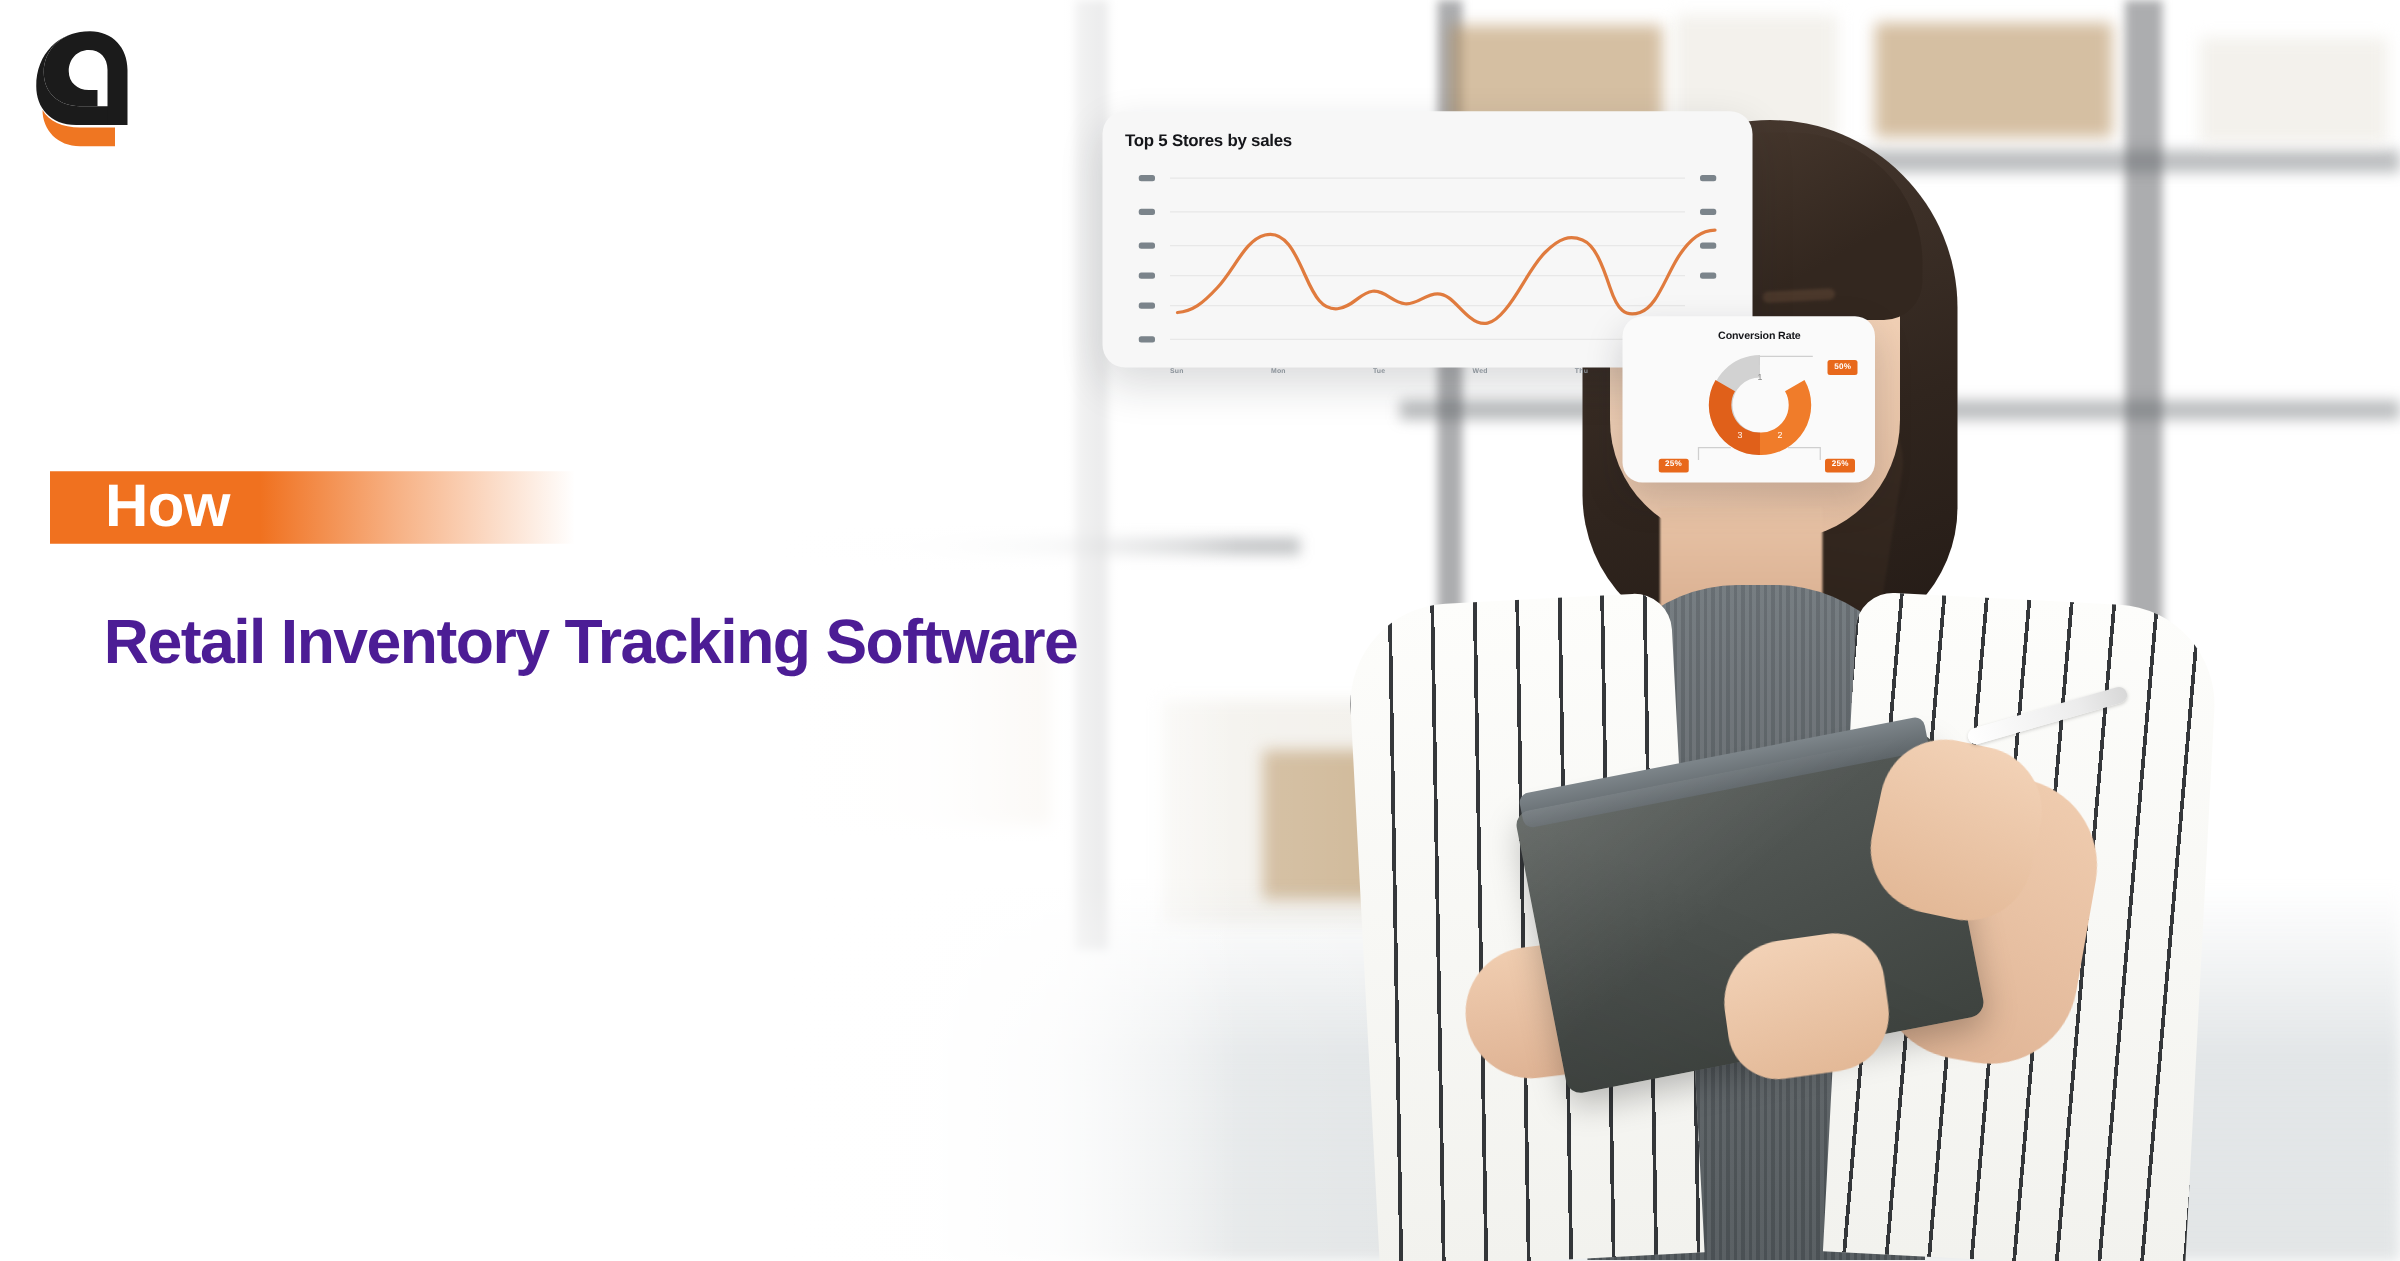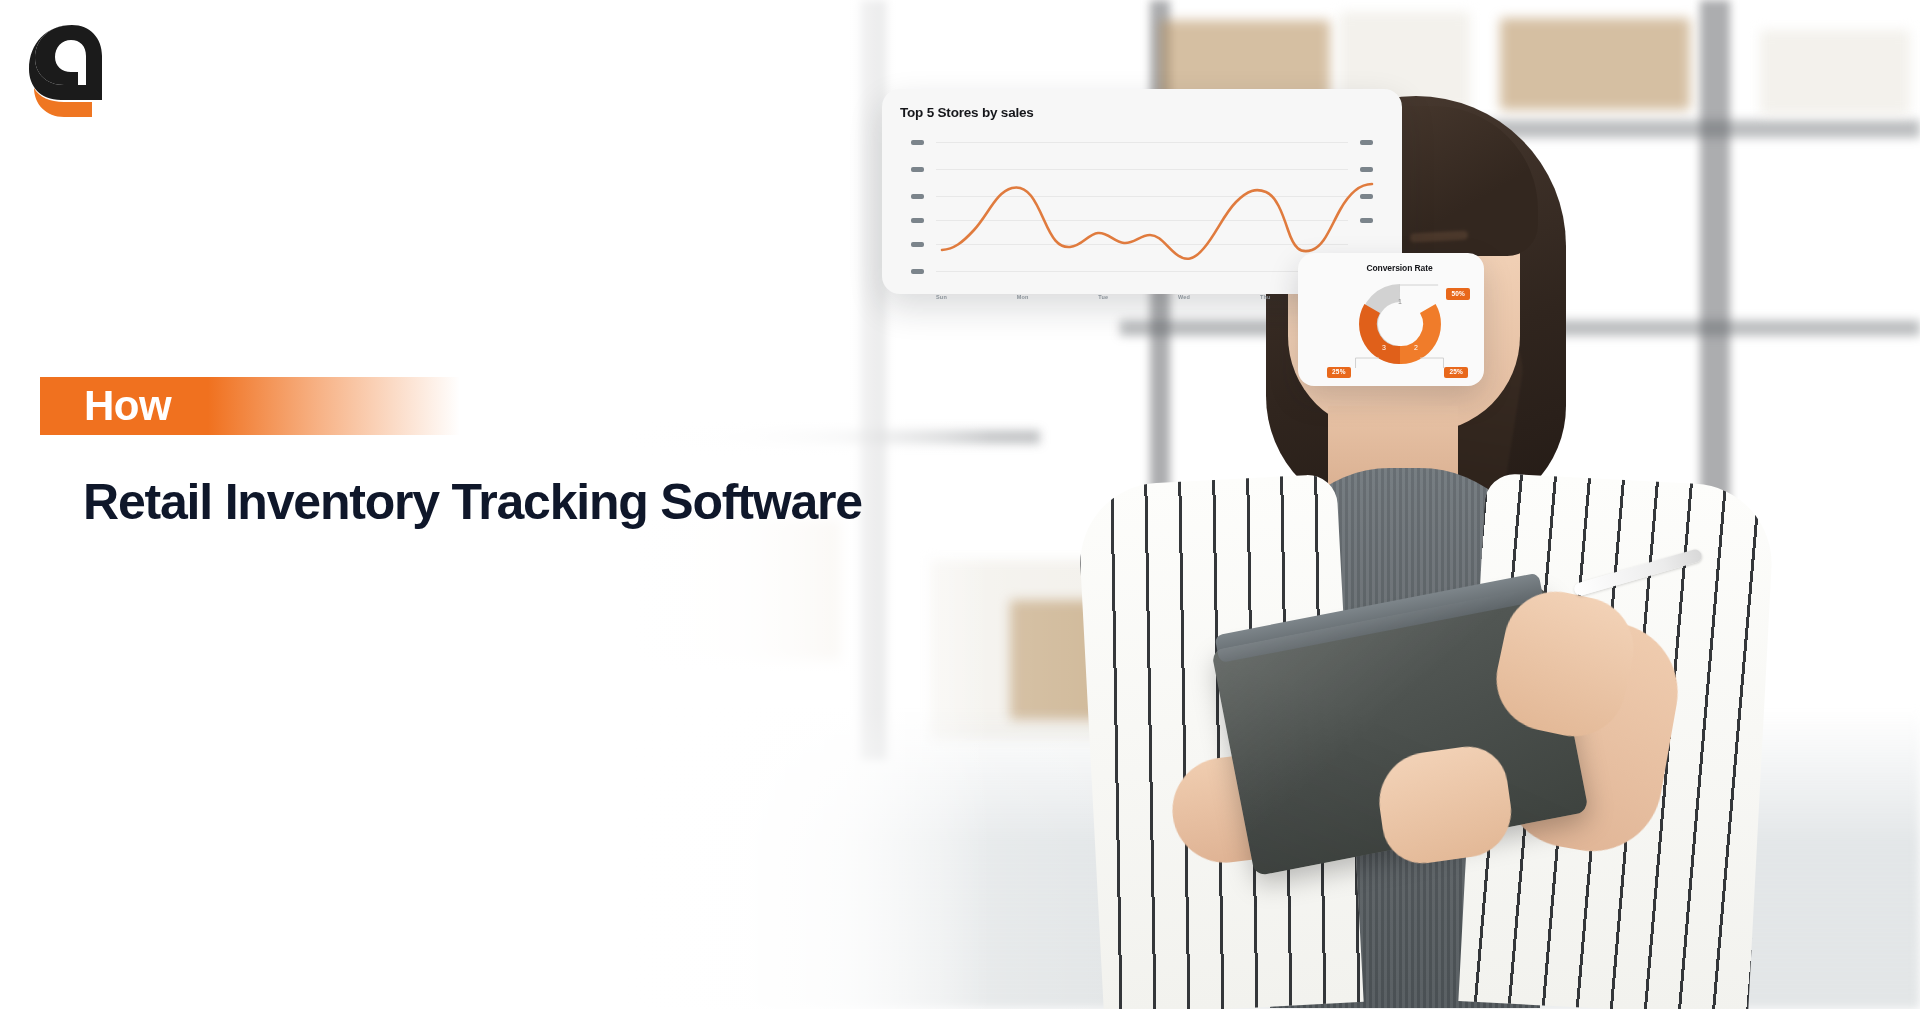--- a/index.html
+++ b/index.html
@@ -167,29 +167,29 @@
     color:#1b1b1b; margin-top:10px; margin-left:2px; white-space:nowrap;
   }
 
   
   #how-badge{
     position:absolute; left:40px; top:377px; width:420px; height:58px;
     background:linear-gradient(90deg,#f0711f 0%,#f0711f 40%,rgba(240,113,31,.55) 66%,rgba(240,113,31,0) 100%);
     display:flex; align-items:center;
   }
   #how-badge .how-text{
-    color:#ffffff; font-size:42px; font-weight:700; letter-spacing:-0.5px;
+    color:#ffffff; font-size:48px; font-weight:700; letter-spacing:-0.5px;
     margin-left:44px; line-height:1;
   }
 
   
   #headline{
-    position:absolute; left:83px; top:472px; width:1000px;
+    position:absolute; left:83px; top:483px; width:1000px;
     font-size:50px; font-weight:700; line-height:1.22;
-    letter-spacing:-1.2px; color:#0f172a;
+    letter-spacing:-1.2px; color:#4c1d95;
   }
   #headline .hl-line{ display:block; white-space:nowrap; }
 
   
   #chart-card{
     position:absolute; left:882px; top:89px; width:520px; height:205px;
     background:#f7f7f7; border-radius:18px;
     box-shadow:0 14px 34px rgba(25,30,40,.16);
     padding:16px 18px 8px 18px;
   }
@@ -211,21 +211,21 @@
     display:flex; justify-content:space-between;
   }
   .xlabels span{
     font-size:5.5px; font-weight:700; color:#8a9299; letter-spacing:.2px;
     filter:blur(.35px);
   }
   .spark{ position:absolute; left:36px; top:0; right:36px; height:150px; }
 
   
   #donut-card{
-    position:absolute; left:1298px; top:253px; width:186px; height:133px;
+    position:absolute; left:1298px; top:253px; width:202px; height:133px;
     background:#fafafa; border-radius:16px;
     box-shadow:0 12px 30px rgba(25,30,40,.18);
     padding:10px 10px 6px 27px;
   }
   #donut-card .card-title{
     font-size:8.5px; font-weight:700; color:#15161a; text-align:center;
     letter-spacing:-0.1px;
   }
   .donut-wrap{ position:relative; width:100%; height:104px; margin-top:3px; }
   .donut-svg{ position:absolute; left:50%; top:2px; transform:translateX(-50%); }

